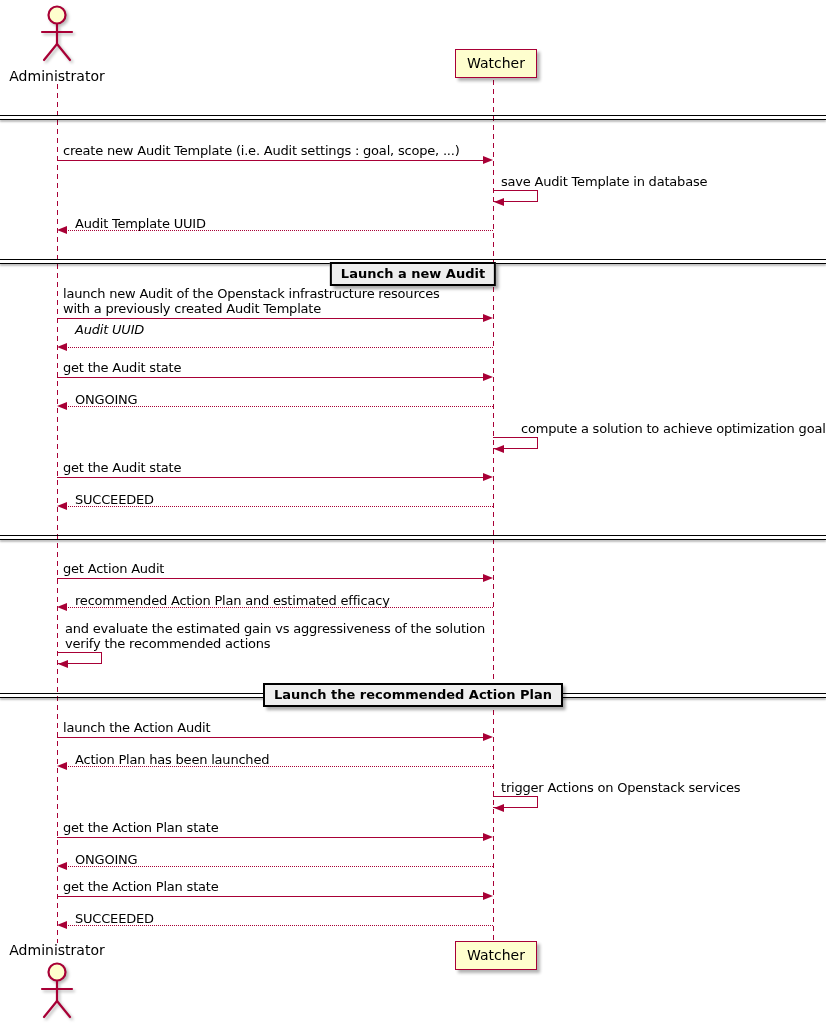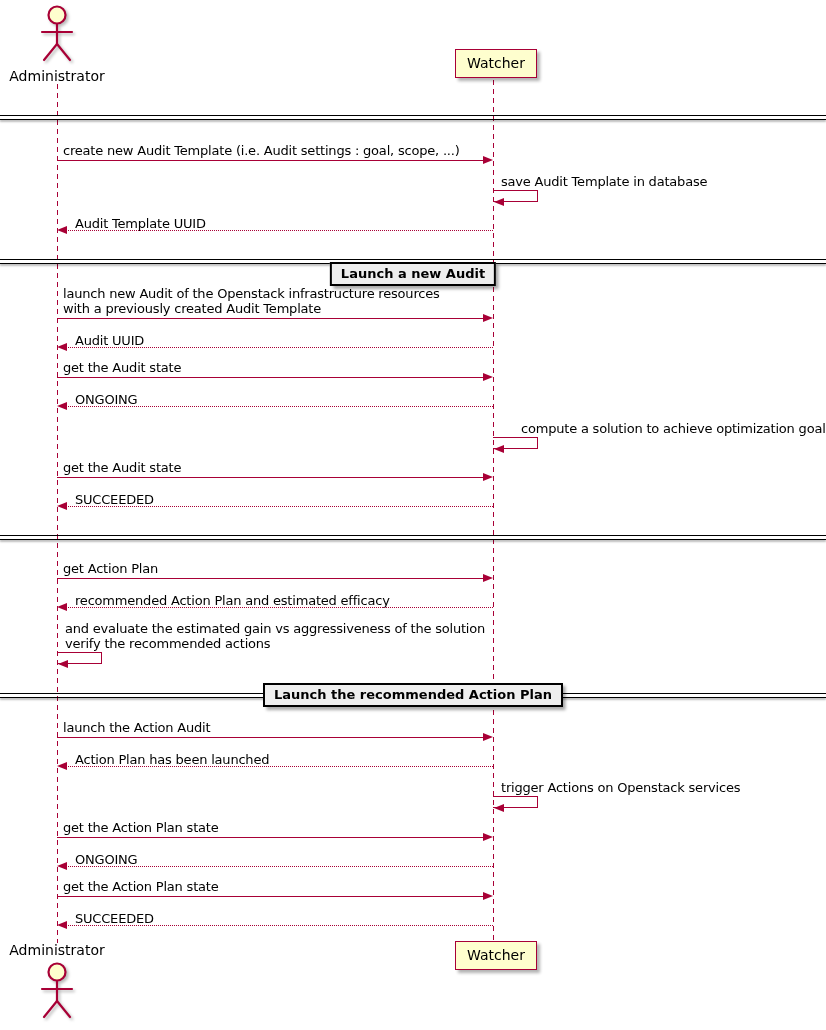--- a/index.html
+++ b/index.html
@@ -92,21 +92,21 @@
       <div class="arrow-line dotted" style="left: 66px; top: 230px; width: 427px;"></div>
       <div class="arrow-head left" style="left: 57px; top: 226px;"></div>
       <div class="divider-lines" style="top: 259px;"></div>
       <div class="divider-box" style="top: 262px;">Launch a new Audit</div>
       <div class="msg-label" style="left: 63px; top: 286px;">
         <div>launch new Audit of the Openstack infrastructure resources</div>
         <div>with a previously created Audit Template</div>
       </div>
       <div class="arrow-line" style="left: 57px; top: 318px; width: 427px;"></div>
       <div class="arrow-head right" style="left: 483px; top: 314px;"></div>
-      <div class="msg-label" style="left: 75px; top: 333px;">
+      <div class="msg-label" style="left: 75px; top: 322px; font-style: italic;">
         <div>Audit UUID</div>
       </div>
       <div class="arrow-line dotted" style="left: 66px; top: 347px; width: 427px;"></div>
       <div class="arrow-head left" style="left: 57px; top: 343px;"></div>
       <div class="msg-label" style="left: 63px; top: 360px;">
         <div>get the Audit state</div>
       </div>
       <div class="arrow-line" style="left: 57px; top: 377px; width: 427px;"></div>
       <div class="arrow-head right" style="left: 483px; top: 373px;"></div>
       <div class="msg-label" style="left: 75px; top: 392px;">
@@ -124,21 +124,21 @@
       </div>
       <div class="arrow-line" style="left: 57px; top: 477px; width: 427px;"></div>
       <div class="arrow-head right" style="left: 483px; top: 473px;"></div>
       <div class="msg-label" style="left: 75px; top: 492px;">
         <div>SUCCEEDED</div>
       </div>
       <div class="arrow-line dotted" style="left: 66px; top: 506px; width: 427px;"></div>
       <div class="arrow-head left" style="left: 57px; top: 502px;"></div>
       <div class="divider-lines" style="top: 535px;"></div>
       <div class="msg-label" style="left: 63px; top: 561px;">
-        <div>get Action Plan</div>
+        <div>get Action Audit</div>
       </div>
       <div class="arrow-line" style="left: 57px; top: 578px; width: 427px;"></div>
       <div class="arrow-head right" style="left: 483px; top: 574px;"></div>
       <div class="msg-label" style="left: 75px; top: 593px; text-align: right;">
         <div>recommended Action Plan and estimated efficacy</div>
       </div>
       <div class="arrow-line dotted" style="left: 66px; top: 607px; width: 427px;"></div>
       <div class="arrow-head left" style="left: 57px; top: 603px;"></div>
       <div class="msg-label" style="left: 65px; top: 621px;">
         <div>and evaluate the estimated gain vs aggressiveness of the solution</div>

